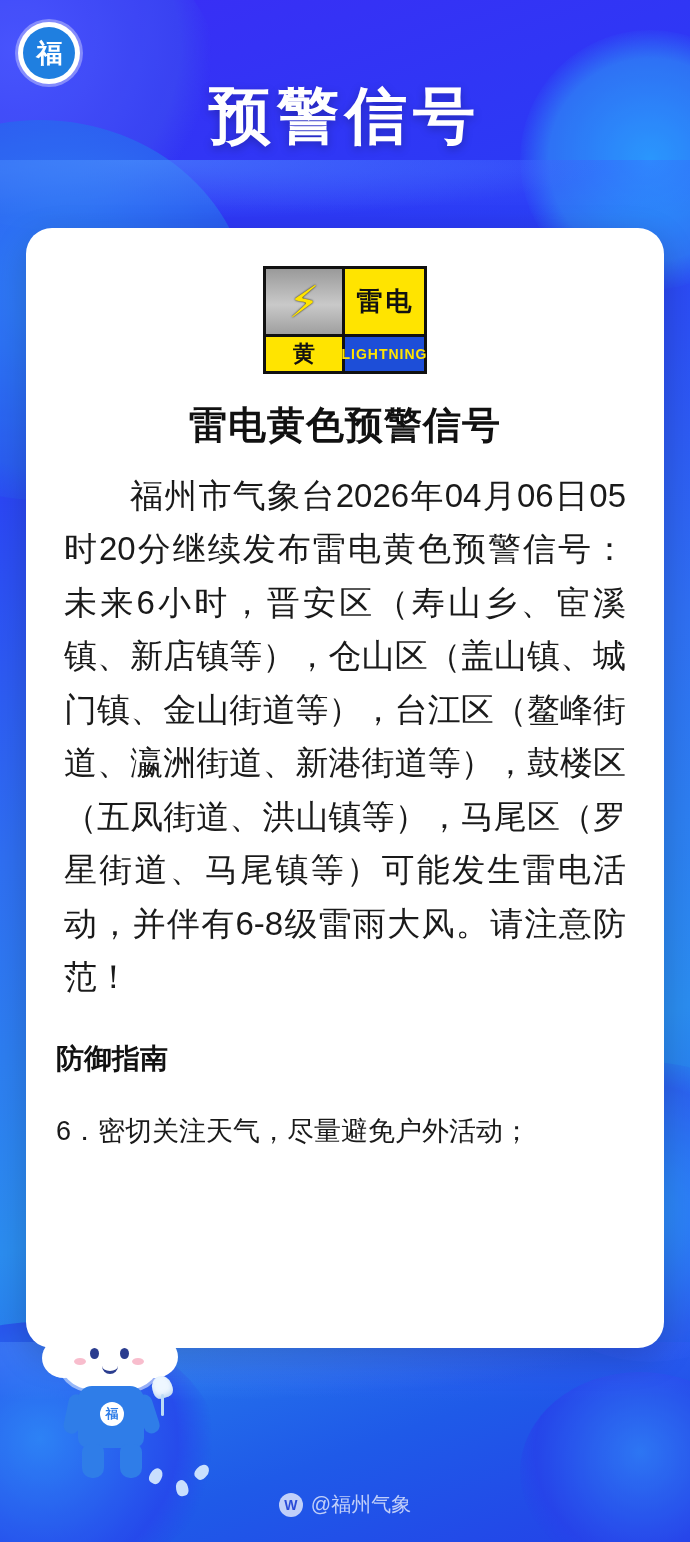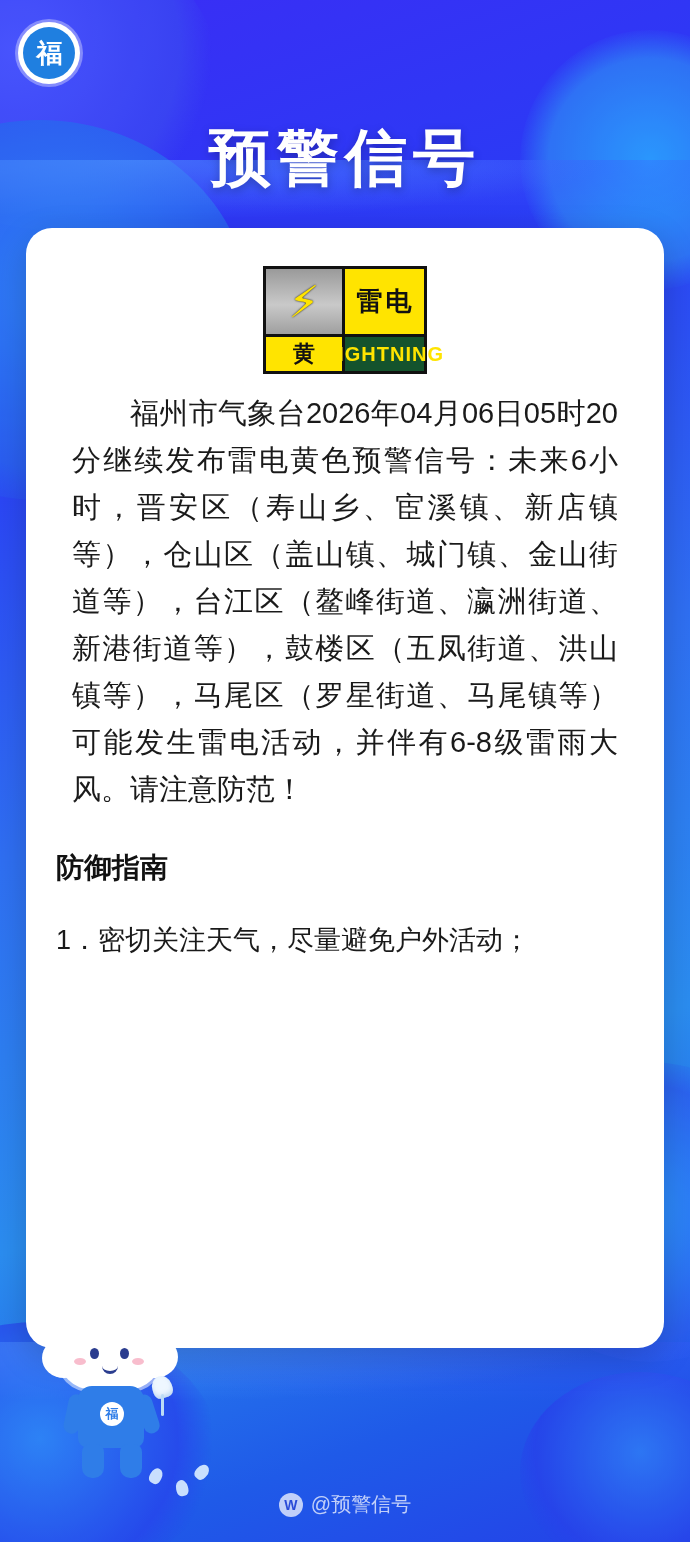--- a/index.html
+++ b/index.html
@@ -99,21 +99,20 @@
     position: absolute;
     top: 74px;
     left: 0;
     width: 690px;
     text-align: center;
     color: #ffffff;
     font-size: 62px;
     font-weight: bold;
     letter-spacing: 6px;
     text-shadow: 0 3px 10px rgba(0,0,0,.25);
-    margin-top: 42px;
   }
 
   
   .card {
     position: absolute;
     left: 26px;
     top: 228px;
     width: 638px;
     min-height: 1120px;
     background: #ffffff;
@@ -186,43 +185,43 @@
     color: #111;
     letter-spacing: 1px;
     border-bottom: 3px solid #111111;
     background: #ffe400;
   }
   .badge-en {
     height: 34px;
     display: flex;
     align-items: center;
     justify-content: center;
-    font-size: 20px;
+    font-size: 14px;
     font-weight: bold;
     color: #ffe400;
-    background: #14532d;
+    background: #1d4ed8;
     letter-spacing: 1px;
   }
 
   
   .card-title {
     text-align: center;
     font-size: 38px;
     font-weight: bold;
     color: #111111;
     margin: 26px 0 18px 0;
     letter-spacing: 1px;
   }
   .body-text {
-    font-size: 29px;
+    font-size: 33px;
     line-height: 1.62;
     color: #1a1a1a;
     text-align: justify;
     text-indent: 2em;
-    margin: 16px;
+    margin: 8px;
   }
   .section-title {
     font-size: 28px;
     font-weight: bold;
     color: #111111;
     margin: 36px 0 32px 0;
   }
   .guide-item {
     font-size: 27px;
     line-height: 1.6;
@@ -440,26 +439,27 @@
       <div class="badge-right">
         <div class="badge-cn">
           <span>雷</span>
           <span>电</span>
         </div>
         <div class="badge-en">LIGHTNING</div>
       </div>
     </div>
   </div>
 
+  <div class="card-title">雷电黄色预警信号</div>
 
   <p class="body-text">福州市气象台2026年04月06日05时20分继续发布雷电黄色预警信号：未来6小时，晋安区（寿山乡、宦溪镇、新店镇等），仓山区（盖山镇、城门镇、金山街道等），台江区（鳌峰街道、瀛洲街道、新港街道等），鼓楼区（五凤街道、洪山镇等），马尾区（罗星街道、马尾镇等）可能发生雷电活动，并伴有6-8级雷雨大风。请注意防范！</p>
 
   <div class="section-title">防御指南</div>
 
-  <p class="guide-item">1．密切关注天气，尽量避免户外活动；</p>
+  <p class="guide-item">6．密切关注天气，尽量避免户外活动；</p>
 </div>
 
 <div class="mascot">
   <div class="m-head"></div>
   <div class="m-cheek left"></div>
   <div class="m-cheek right"></div>
   <div class="m-eye left"></div>
   <div class="m-eye right"></div>
   <div class="m-mouth"></div>
   <div class="m-arm left"></div>
@@ -473,14 +473,14 @@
     <div class="petal"></div>
     <div class="stem"></div>
   </div>
 </div>
 <div class="petal-drop pd1"></div>
 <div class="petal-drop pd2"></div>
 <div class="petal-drop pd3"></div>
 
 <div class="footer">
   <span class="weibo-icon">W</span>
-  <span>@预警信号</span>
+  <span>@福州气象</span>
 </div>
 
 </body></html>

